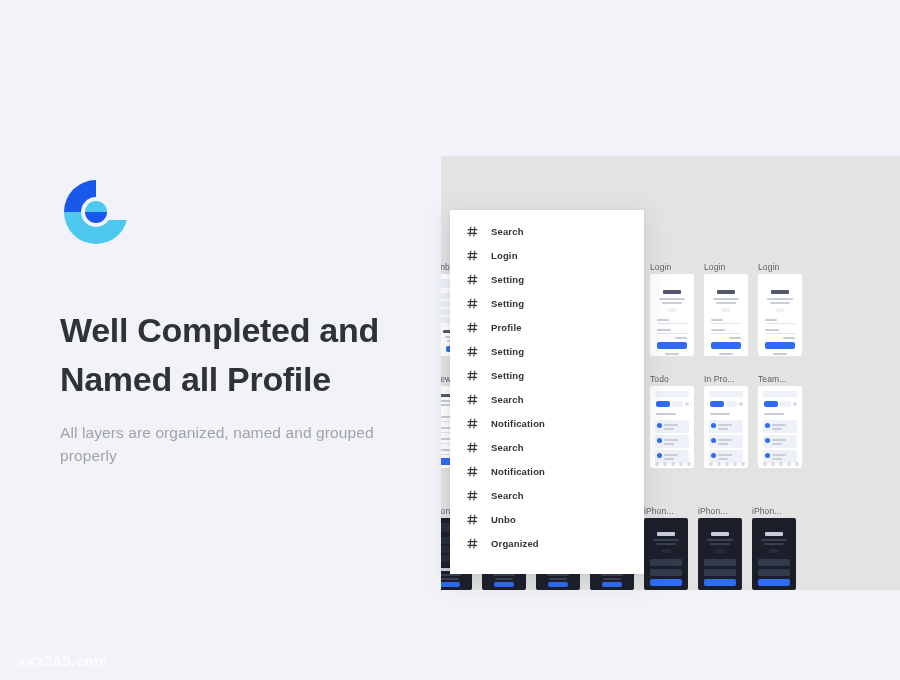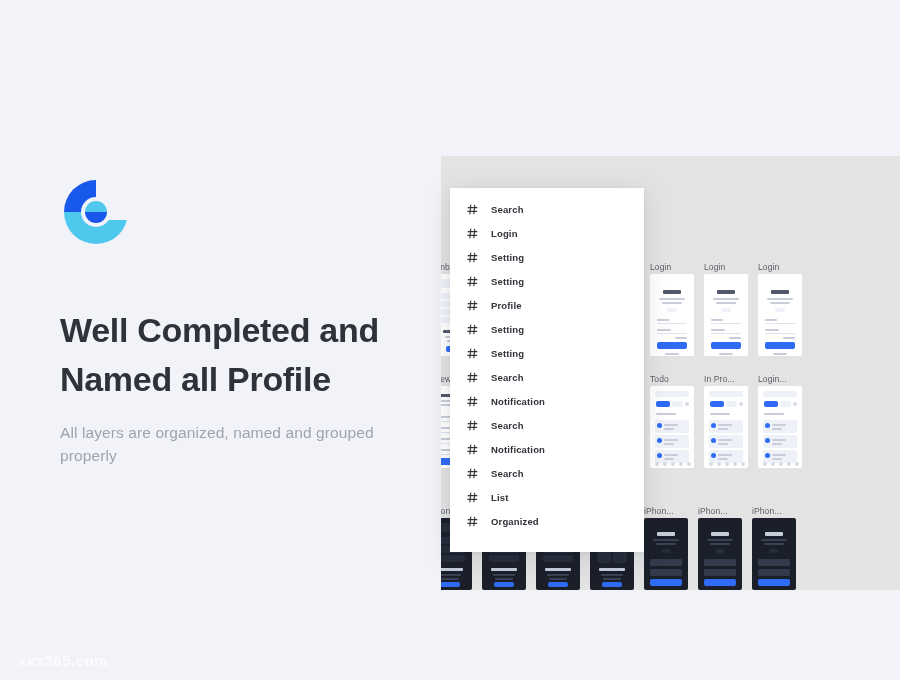--- a/index.html
+++ b/index.html
@@ -114,21 +114,21 @@
   .txtline-d { background: #3a4154; border-radius: 1px; height: 2px; }
   .dot { background: #d7dbe6; border-radius: 50%; }
   .dot-blue { background: #2f6bf5; border-radius: 50%; }
   .ttl { background: #52586a; border-radius: 1px; height: 3px; }
   .ttl-d { background: #c7ccda; border-radius: 1px; height: 3px; }
 
   
   .layers-panel {
     position: absolute;
     left: 450px;
-    top: 188px;
+    top: 210px;
     width: 194px;
     height: 364px;
     background: #ffffff;
     box-shadow: 0 6px 26px rgba(40,45,60,0.13), 0 1px 4px rgba(40,45,60,0.07);
     padding: 9px 0 9px 0;
     overflow: hidden;
   }
 
   .layer-item {
     display: flex;
@@ -426,21 +426,21 @@
             <div class="mf txtline" style="left:14px;top:68px;width:14px;"></div>
             <div class="mf txtline" style="left:14px;top:72px;width:10px;"></div>
             <div class="mf dot" style="left:5px;top:76px;width:4px;height:4px;"></div>
             <div class="mf dot" style="left:13px;top:76px;width:4px;height:4px;"></div>
             <div class="mf dot" style="left:21px;top:76px;width:4px;height:4px;"></div>
             <div class="mf dot" style="left:29px;top:76px;width:4px;height:4px;"></div>
             <div class="mf dot" style="left:37px;top:76px;width:4px;height:4px;"></div>
           </div>
         </div>
         <div class="thumb-cell">
-          <div class="thumb-label">Login...</div>
+          <div class="thumb-label">Team...</div>
           <div class="thumb-frame">
             <div class="mf pill" style="left:5px;top:5px;width:34px;height:6px;"></div>
             <div class="mf blue" style="left:6px;top:15px;width:14px;height:6px;"></div>
             <div class="mf pill" style="left:22px;top:15px;width:11px;height:6px;"></div>
             <div class="mf dot" style="left:35px;top:16px;width:4px;height:4px;"></div>
             <div class="mf txtline" style="left:6px;top:27px;width:20px;"></div>
             <div class="mf pill" style="left:5px;top:34px;width:34px;height:13px;"></div>
             <div class="mf dot-blue" style="left:7px;top:37px;width:5px;height:5px;"></div>
             <div class="mf txtline" style="left:14px;top:38px;width:14px;"></div>
             <div class="mf txtline" style="left:14px;top:42px;width:10px;"></div>
@@ -691,21 +691,21 @@
     </div>
     <div class="layer-item">
       <span class="hash-icon">
         <svg viewBox="0 0 16 16" fill="none" stroke="currentColor" stroke-width="1.6" stroke-linecap="round">
           <line x1="5.5" y1="1.5" x2="4.2" y2="14.5"></line>
           <line x1="11.3" y1="1.5" x2="10" y2="14.5"></line>
           <line x1="1.6" y1="5.3" x2="14.4" y2="5.3"></line>
           <line x1="1.2" y1="10.7" x2="14" y2="10.7"></line>
         </svg>
       </span>
-      <span class="layer-label">List</span>
+      <span class="layer-label">Unbo</span>
     </div>
     <div class="layer-item">
       <span class="hash-icon">
         <svg viewBox="0 0 16 16" fill="none" stroke="currentColor" stroke-width="1.6" stroke-linecap="round">
           <line x1="5.5" y1="1.5" x2="4.2" y2="14.5"></line>
           <line x1="11.3" y1="1.5" x2="10" y2="14.5"></line>
           <line x1="1.6" y1="5.3" x2="14.4" y2="5.3"></line>
           <line x1="1.2" y1="10.7" x2="14" y2="10.7"></line>
         </svg>
       </span>

